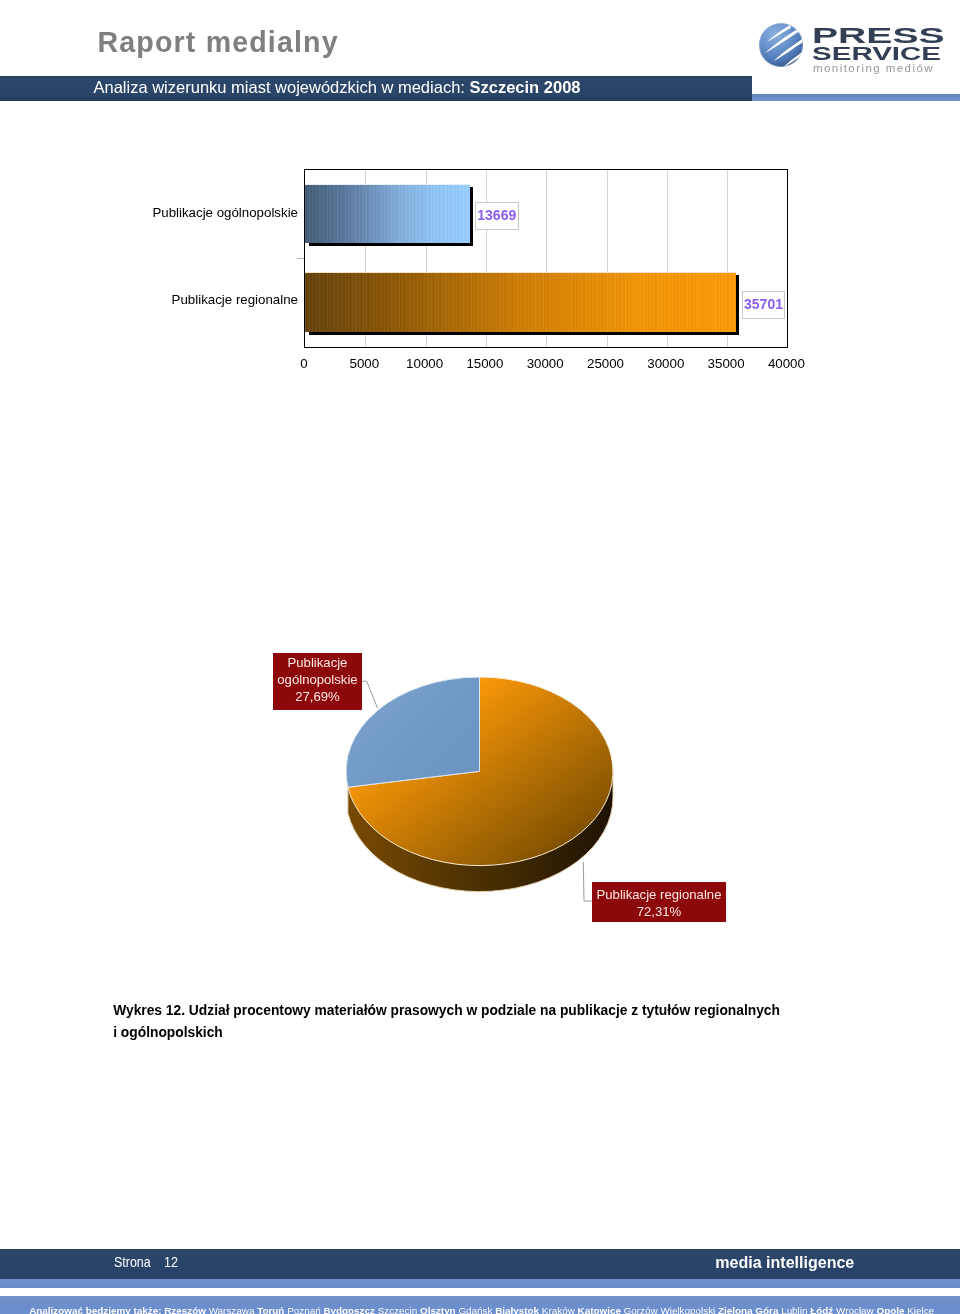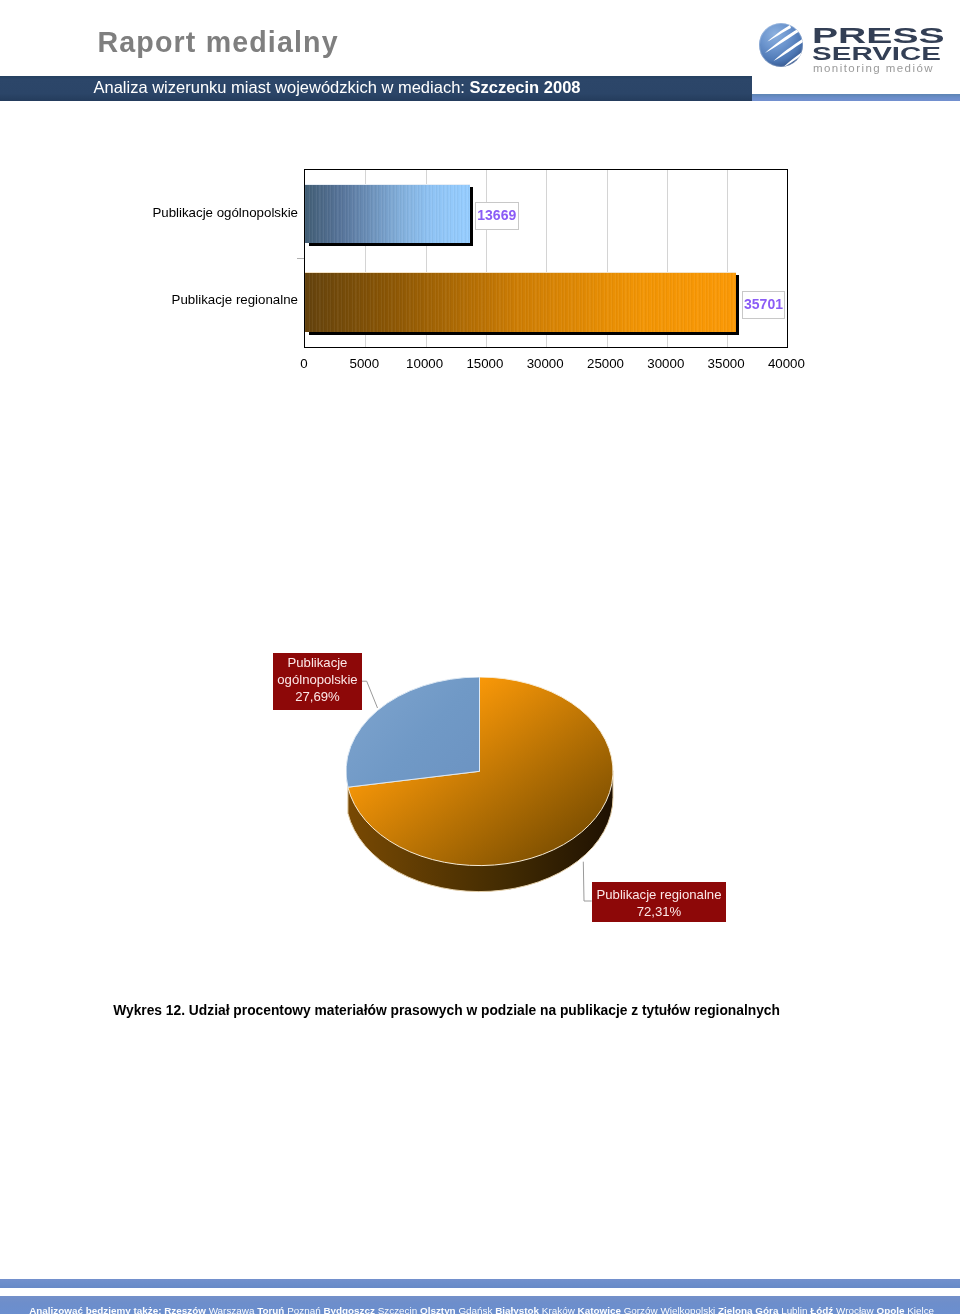--- a/index.html
+++ b/index.html
@@ -221,22 +221,28 @@
       <div>27,69%</div>
     </div>
     <div class="pie-lbl pl2">
       <div>Publikacje regionalne</div>
       <div>72,31%</div>
     </div>
   </div>
 
   <div class="caption cap2">
     <div>Wykres 12. Udział procentowy materiałów prasowych w podziale na publikacje z tytułów regionalnych</div>
+    <div>i ogólnopolskich</div>
   </div>
 
   <div class="ftr">
+    <div class="ftr-navy">
+      <span class="ftr-page">Strona</span>
+      <span class="ftr-num">12</span>
+      <span class="ftr-tag">media intelligence</span>
+    </div>
     <div class="ftr-blue"></div>
     <div class="ftr-cities">
       <span class="ftr-cities-inner"><b>Analizować będziemy także: </b><b>Rzeszów</b> Warszawa <b>Toruń</b> Poznań <b>Bydgoszcz</b> Szczecin <b>Olsztyn</b> Gdańsk <b>Białystok</b> Kraków <b>Katowice</b> Gorzów Wielkopolski <b>Zielona Góra</b> Lublin <b>Łódź</b> Wrocław <b>Opole</b> Kielce</span>
     </div>
   </div>
 
 </div>
 
 </body></html>

